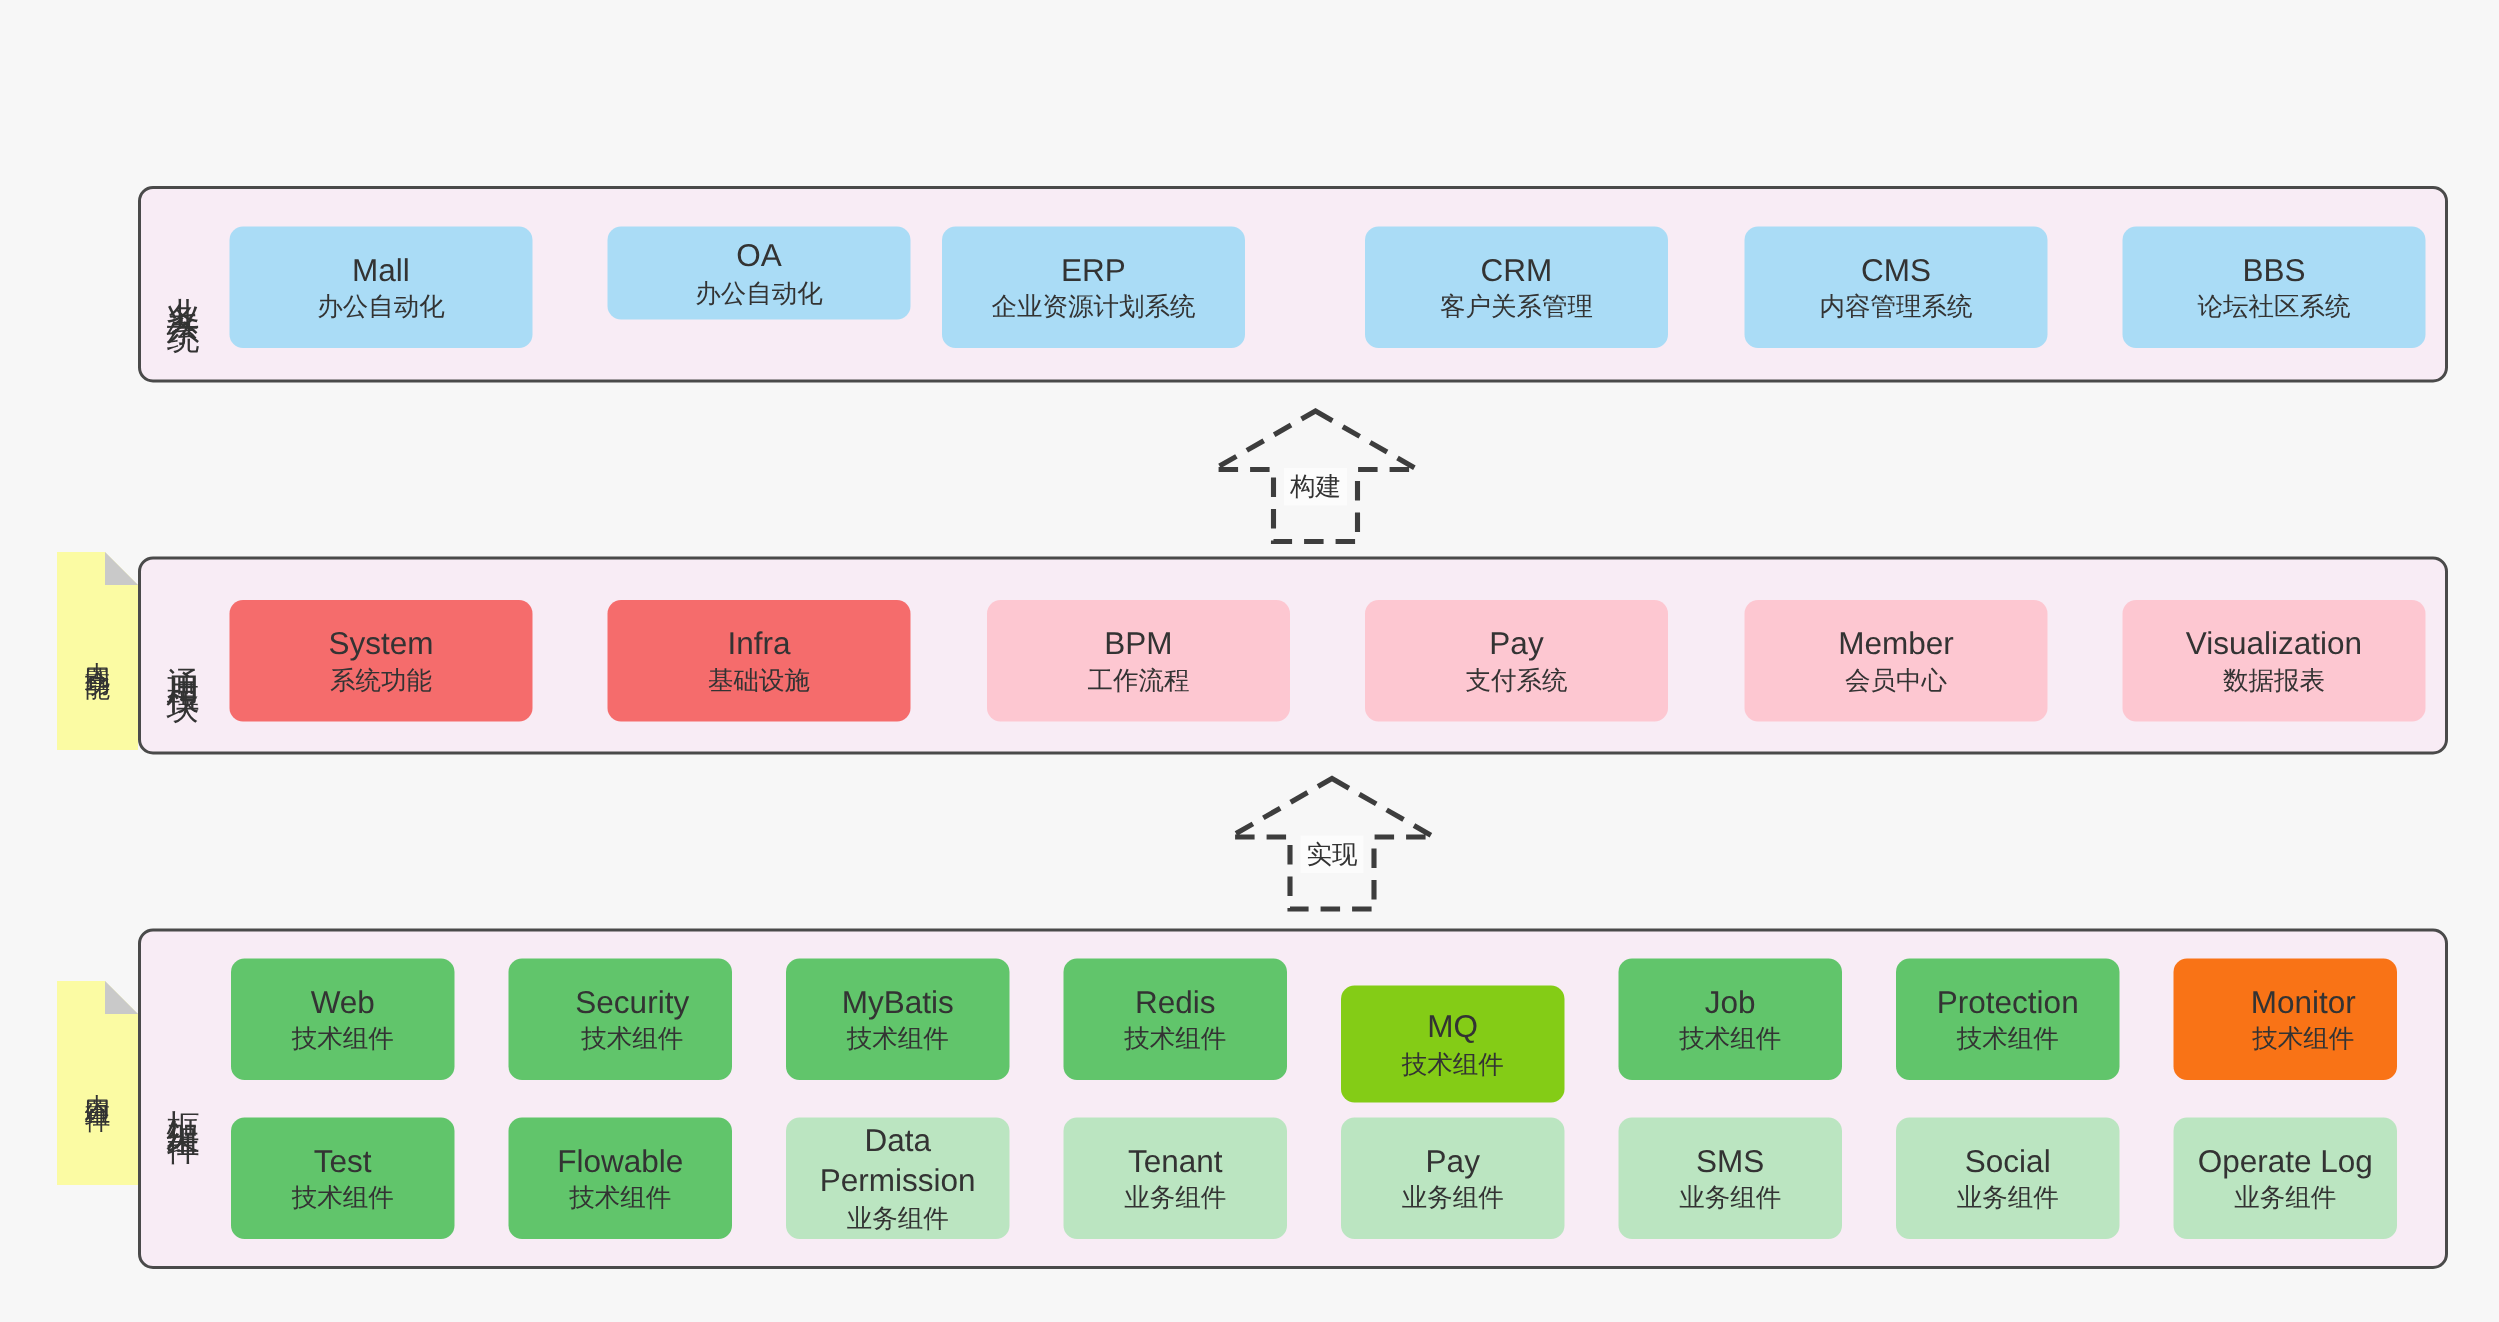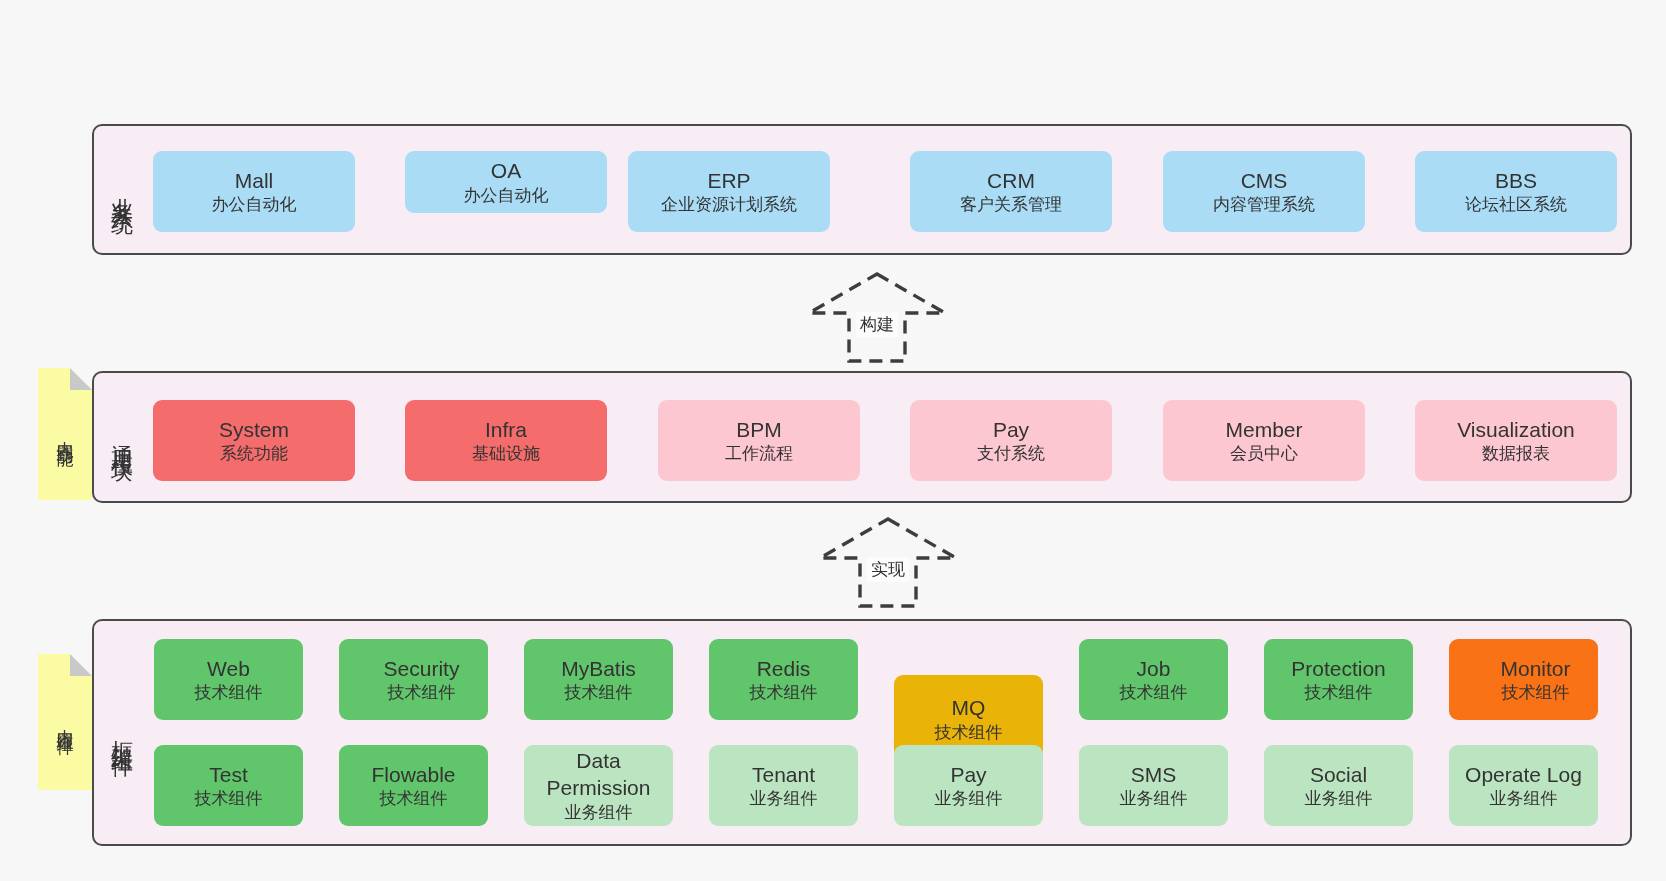--- a/index.html
+++ b/index.html
@@ -150,21 +150,21 @@
       <div class="box-desc">技术组件</div>
     </div>
     <div class="box" style="left: 524px; top: 639px; width: 149px; height: 81px; background: rgb(97, 197, 107);">
       <div class="box-name">MyBatis</div>
       <div class="box-desc">技术组件</div>
     </div>
     <div class="box" style="left: 709px; top: 639px; width: 149px; height: 81px; background: rgb(97, 197, 107);">
       <div class="box-name">Redis</div>
       <div class="box-desc">技术组件</div>
     </div>
-    <div class="box" style="left: 894px; top: 675px; width: 149px; height: 88px; background: #eab308;">
+    <div class="box" style="left: 894px; top: 657px; width: 149px; height: 78px; background: #84cc16;">
       <div class="box-name">MQ</div>
       <div class="box-desc">技术组件</div>
     </div>
     <div class="box" style="left: 1079px; top: 639px; width: 149px; height: 81px; background: rgb(97, 197, 107);">
       <div class="box-name">Job</div>
       <div class="box-desc">技术组件</div>
     </div>
     <div class="box" style="left: 1264px; top: 639px; width: 149px; height: 81px; background: rgb(97, 197, 107);">
       <div class="box-name">Protection</div>
       <div class="box-desc">技术组件</div>

